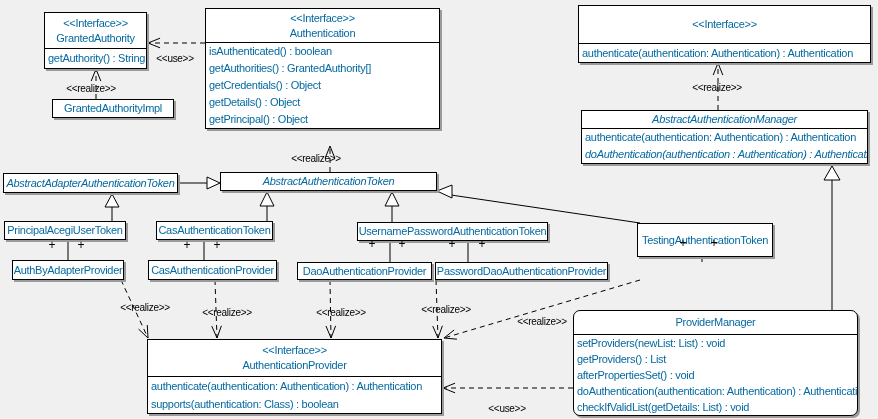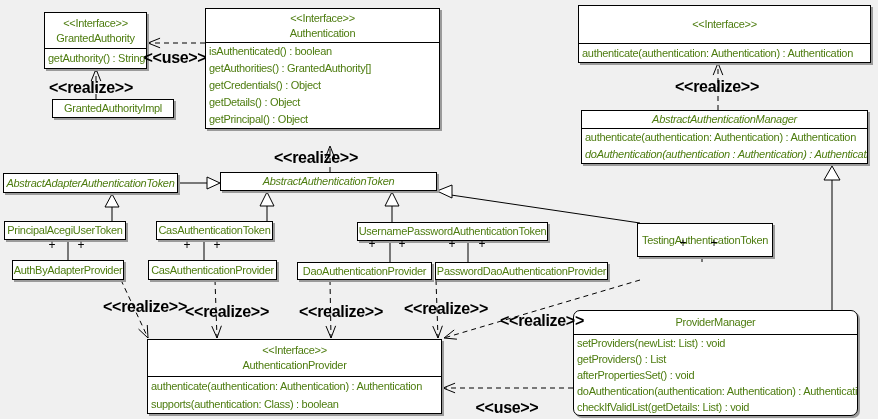--- a/index.html
+++ b/index.html
@@ -1,29 +1,29 @@
 <!DOCTYPE html>
 <html><head>
 <meta charset="utf-8">
 <style>
   html,body{margin:0;padding:0;}
   body{background:#f0f0f0;font-family:"Liberation Sans",sans-serif;}
   #canvas{position:relative;width:878px;height:419px;background:#f0f0f0;overflow:hidden;}
   #edges{position:absolute;left:0;top:0;width:878px;height:419px;}
   .uml-box{position:absolute;box-sizing:border-box;background:#fff;border:1px solid #000;
-           box-shadow:2px 2px 0 #9b9b9b;color:#4d7c0f;}
+           box-shadow:2px 2px 0 #9b9b9b;color:#0369a1;}
   .uml-title{display:flex;flex-direction:column;align-items:center;justify-content:center;
              text-align:center;font-size:11px;letter-spacing:-0.3px;line-height:15px;overflow:hidden;}
   .uml-title.hasline{border-bottom:1px solid #000;}
   .uml-methods{overflow:hidden;}
   .uml-method{font-size:11px;letter-spacing:-0.3px;white-space:nowrap;overflow:hidden;
               padding-left:3px;}
   .it{font-style:italic;}
-  .edge-label{position:absolute;transform:translate(-50%,-50%);font-size:16px;letter-spacing:-0.3px;
-              color:#000;white-space:nowrap;font-weight:bold;}
+  .edge-label{position:absolute;transform:translate(-50%,-50%);font-size:10px;letter-spacing:-0.3px;
+              color:#000;white-space:nowrap;}
   .plus-sign{position:absolute;transform:translate(-50%,-50%);font-size:12px;color:#000;}
 </style>
 </head>
 <body>
 
 <div id="canvas">
   <svg id="edges" xmlns="http://www.w3.org/2000/svg">
       <polyline points="205,43 148,43" fill="none" stroke="#000000" stroke-dasharray="5,4"></polyline>
       <line x1="148" y1="43" x2="160.07264026249464" y2="38.178033897631224" stroke="#000000"></line>
       <line x1="148" y1="43" x2="160.07264026249464" y2="47.82196610236877" stroke="#000000"></line>

